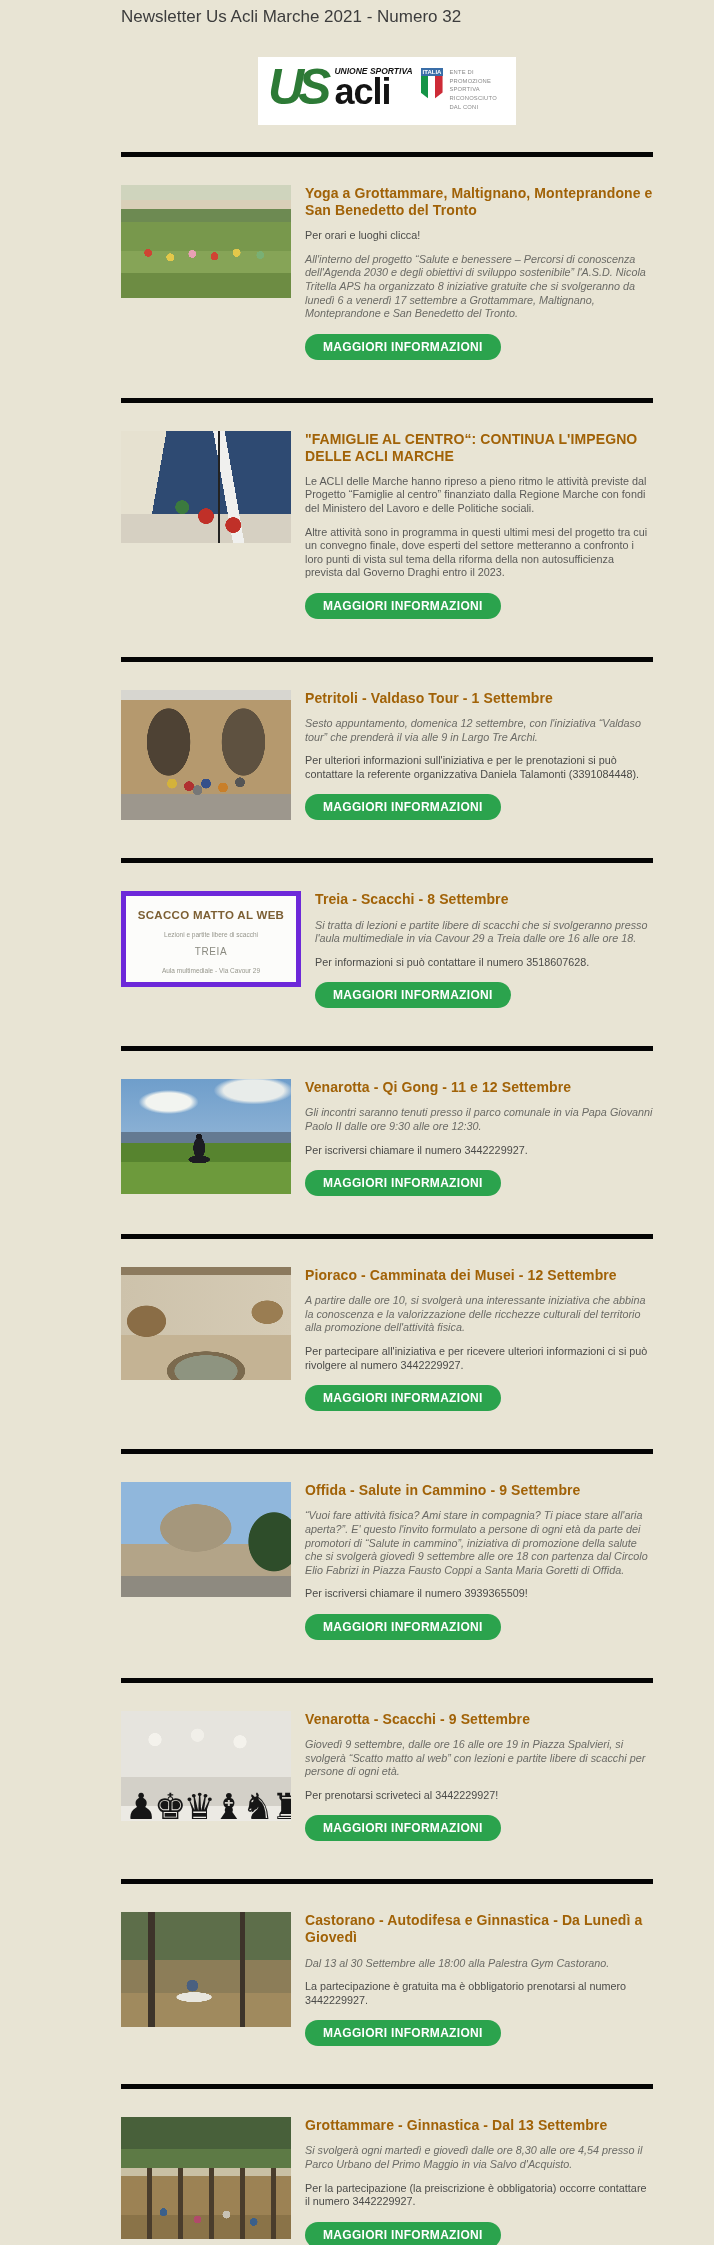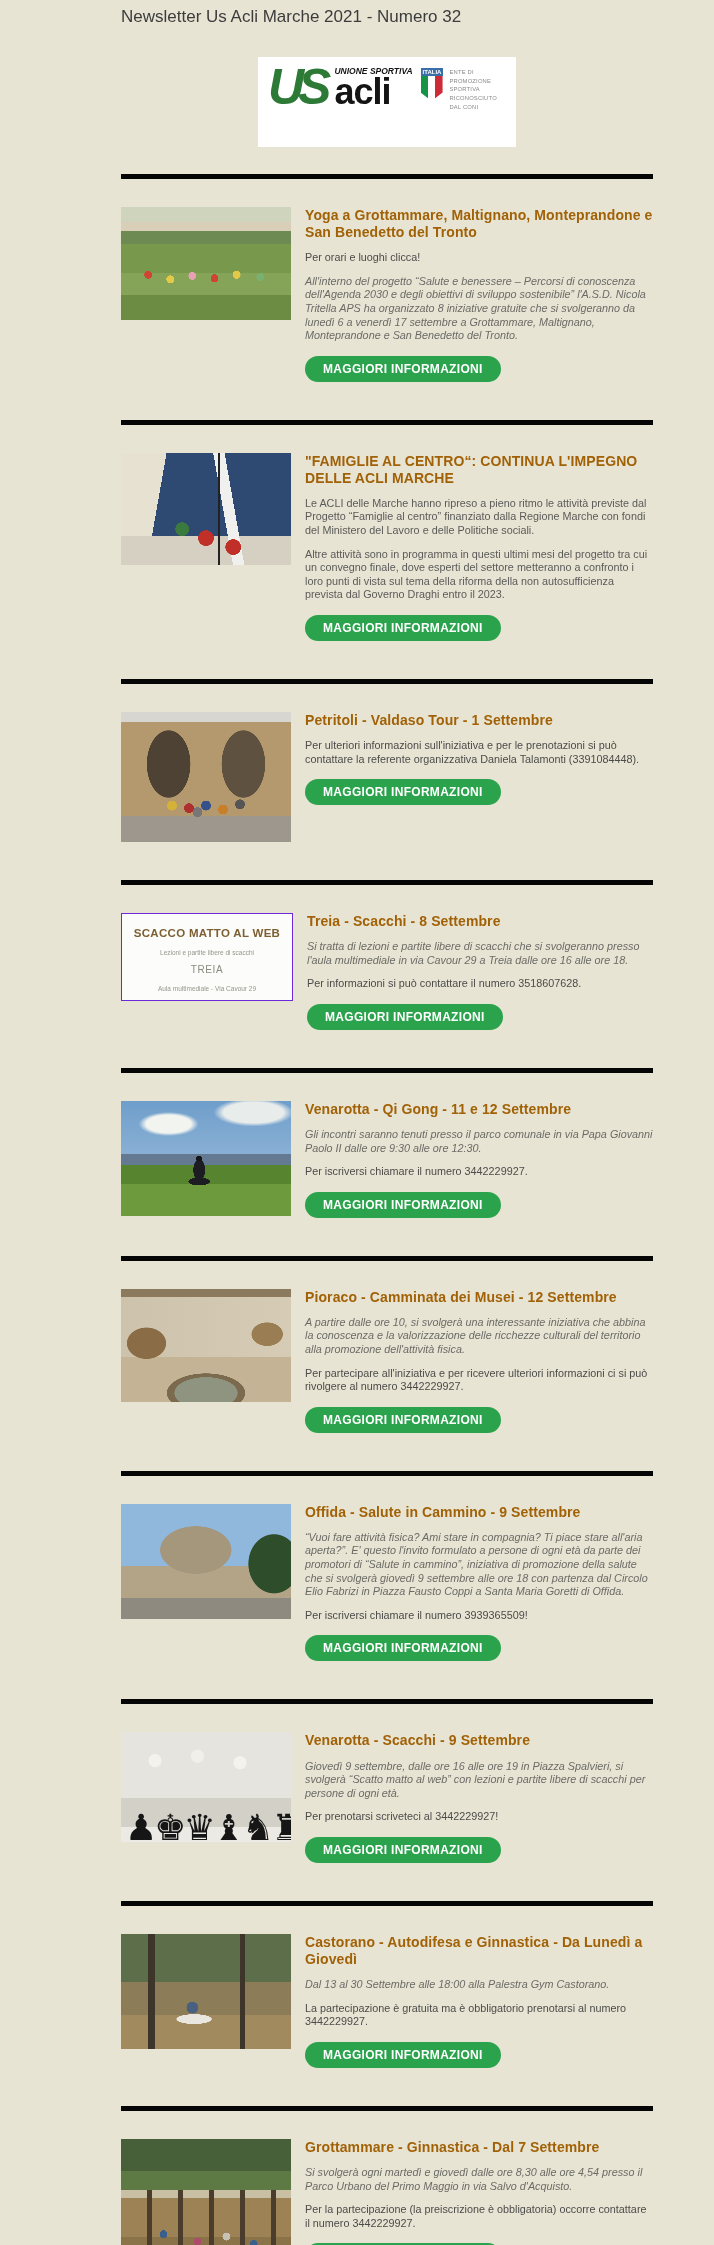--- a/index.html
+++ b/index.html
@@ -1,20 +1,20 @@
 <!DOCTYPE html>
 <html><head>
 <meta charset="utf-8">
 <style>
   html{background:#e8e4d4;}
   body{margin:0;width:714px;min-height:2245px;background:#e8e4d4;font-family:"Liberation Sans",sans-serif;}
   .content{width:532px;margin-left:121px;}
   .page-title{font-size:17px;font-weight:normal;color:#3c3c3c;text-align:left;margin:0;padding-top:7px;}
   
-  .logo-box{width:258px;height:90px;background:#fff;margin:30px auto 0;display:flex;align-items:flex-start;padding:8px 6px 0 10px;box-sizing:border-box;overflow:hidden;}
+  .logo-box{width:258px;height:68px;background:#fff;margin:30px auto 0;display:flex;align-items:flex-start;padding:8px 6px 0 10px;box-sizing:border-box;overflow:hidden;}
   .logo-us{font-style:italic;font-weight:bold;font-size:50px;line-height:.9;color:#2d7a36;letter-spacing:-6px;margin-right:9px;}
   .logo-mid{margin-top:1px;}
   .logo-unione{font-size:8.5px;font-weight:bold;font-style:italic;color:#141414;white-space:nowrap;}
   .logo-acli{font-size:36px;font-weight:bold;color:#141414;line-height:.9;letter-spacing:-1px;}
   .logo-badge{margin-left:8px;margin-top:3px;flex:none;}
   .badge-italia{background:#3a6ea8;color:#fff;font-size:6px;font-weight:bold;text-align:center;padding:1px 2px;}
   .badge-flag{display:flex;width:22px;height:25px;clip-path:polygon(0 0,100% 0,100% 66%,50% 100%,0 66%);}
   .badge-flag i{flex:1;}
   .fg{background:#159447;}.fw{background:#fff;}.fr{background:#cd2b37;}
   .logo-ente{font-size:5.8px;color:#8a8a8a;line-height:1.5;margin-left:6px;margin-top:3px;letter-spacing:.2px;}
@@ -49,21 +49,21 @@
     radial-gradient(circle 5px at 30% 72%,#d4b23a 96%,transparent),
     radial-gradient(circle 5px at 40% 74%,#b03030 96%,transparent),
     radial-gradient(circle 5px at 50% 72%,#35508a 96%,transparent),
     radial-gradient(circle 5px at 60% 75%,#c87f2a 96%,transparent),
     radial-gradient(circle 5px at 70% 71%,#555555 96%,transparent),
     radial-gradient(circle 5px at 45% 77%,#777777 96%,transparent),
     radial-gradient(ellipse 22px 34px at 28% 40%,#4e4234 98%,transparent),
     radial-gradient(ellipse 22px 34px at 72% 40%,#5e5140 98%,transparent),
     linear-gradient(180deg,transparent 80%,#9d978d 80%),
     linear-gradient(180deg,#d7d6d0 0 8%,#b5996e 8%);}
-  .img-treia{height:86px;background:#fcfcfa;border:1px solid #6d28d9;}
+  .img-treia{height:86px;background:#fcfcfa;border:5px solid #6d28d9;}
   .flyer-treia{position:absolute;inset:0;text-align:center;padding-top:9px;}
   .f-title{color:#7c5f33;font-weight:bold;font-size:11.5px;letter-spacing:.3px;}
   .f-small{font-size:6.5px;color:#96968c;margin-top:5px;}
   .f-treia{font-size:10px;color:#8a8a80;letter-spacing:.6px;margin-top:3px;}
   .img-venqigong{height:115px;background:
     radial-gradient(circle 3px at 46% 50%,#15151a 96%,transparent),
     radial-gradient(ellipse 6px 11px at 46% 60%,#1c1c22 96%,transparent),
     radial-gradient(ellipse 11px 4px at 46% 70%,#1c1c22 96%,transparent),
     radial-gradient(ellipse 30px 12px at 28% 20%,#f2f4f0 75%,transparent),
     radial-gradient(ellipse 40px 14px at 78% 10%,#e8ecea 75%,transparent),
@@ -164,20 +164,21 @@
     </div>
   </div>
 
   <div>
     <div class="divider"></div>
     <div class="article">
       <div class="aimg img-petritoli"></div>
       <div class="a-body">
         <h2 class="a-title">Petritoli - Valdaso Tour - 1 Settembre</h2>
         <div class="a-paras">
+              <p class="para p-italic">Sesto appuntamento, domenica 12 settembre, con l'iniziativa “Valdaso tour” che prenderà il via alle 9 in Largo Tre Archi.</p>
               <p class="para p-bold">Per ulteriori informazioni sull'iniziativa e per le prenotazioni si può contattare la referente organizzativa Daniela Talamonti (3391084448).</p>
             </div>
         <a class="btn">MAGGIORI INFORMAZIONI</a>
       </div>
     </div>
   </div>
 
   <div>
     <div class="divider"></div>
     <div class="article">
@@ -276,21 +277,21 @@
         <a class="btn">MAGGIORI INFORMAZIONI</a>
       </div>
     </div>
   </div>
 
   <div>
     <div class="divider"></div>
     <div class="article">
       <div class="aimg img-grottammare"></div>
       <div class="a-body">
-        <h2 class="a-title">Grottammare - Ginnastica - Dal 7 Settembre</h2>
+        <h2 class="a-title">Grottammare - Ginnastica - Dal 13 Settembre</h2>
         <div class="a-paras">
               <p class="para p-italic">Si svolgerà ogni martedì e giovedì dalle ore 8,30 alle ore 4,54 presso il Parco Urbano del Primo Maggio in via Salvo d'Acquisto.</p>
               <p class="para p-bold">Per la partecipazione (la preiscrizione è obbligatoria) occorre contattare il numero 3442229927.</p>
             </div>
         <a class="btn">MAGGIORI INFORMAZIONI</a>
       </div>
     </div>
   </div>
 
 </div>

